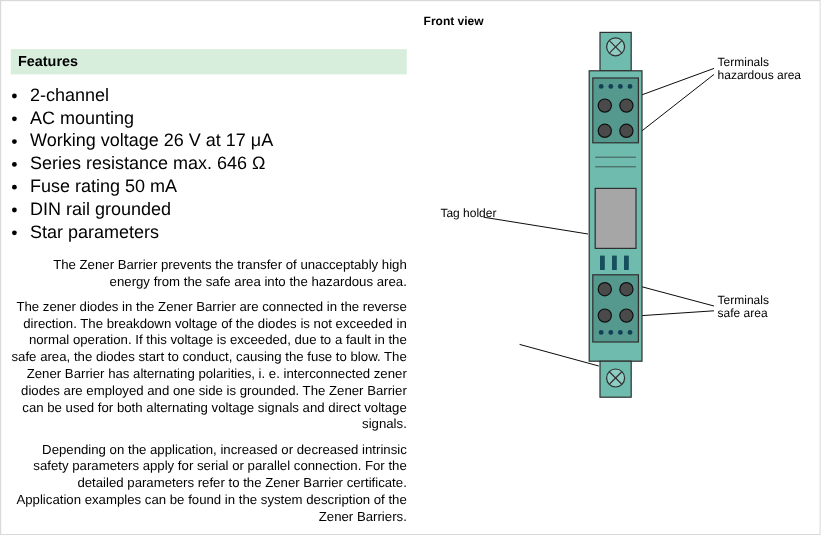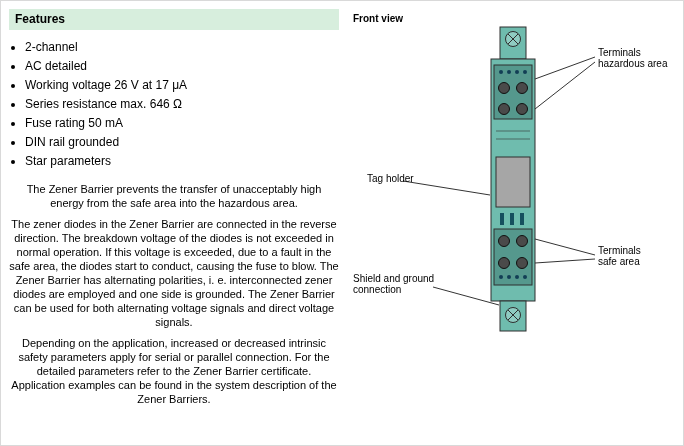--- a/index.html
+++ b/index.html
@@ -11,47 +11,47 @@
     position: relative;
     overflow: hidden;
   }
   .page {
     width: 684px; height: 446px;
     border: 1px solid #d9d9d9;
     display: flex;
     padding: 8px 8px 4px 8px;
     gap: 14px;
   }
-  .col-left  { width: 330px; flex: 0 0 330px; }
+  .col-left  { width: 330px; flex: 0 0 330px; margin-top: 32px; }
   .col-right { width: 322px; flex: 0 0 322px; }
 
   .section-header {
     background: #d7eedd;
     font-weight: bold;
     font-size: 12px;
     padding: 3px 6px 4px 6px;
     margin-bottom: 11px;
   }
 
   ul.features-list {
     list-style: disc;
     padding-left: 16px;
-    font-size: 12px;
+    font-size: 15px;
     margin-bottom: 14px;
   }
   ul.features-list li {
     line-height: 13px;
     margin-bottom: 6px;
   }
 
   .function-text p {
     font-size: 11px;
     line-height: 14px;
     margin-bottom: 7px;
-    text-align: center;
+    text-align: right;
   }
 
   
   .diagram {
     position: relative;
     width: 322px;
     height: 345px;
   }
   .diagram svg { position: absolute; left: 0; top: 0; }
   .dg-label {
@@ -71,21 +71,21 @@
 <body>
 
 <div class="page">
 
   <div class="col-left">
 
     <div class="section-header">Features</div>
 
     <ul class="features-list">
       <li>2-channel</li>
-      <li>AC detailed</li>
+      <li>AC mounting</li>
       <li>Working voltage 26 V at 17 μA</li>
       <li>Series resistance max. 646 Ω</li>
       <li>Fuse rating 50 mA</li>
       <li>DIN rail grounded</li>
       <li>Star parameters</li>
     </ul>
 
 
     <div class="function-text">
       <p>The Zener Barrier prevents the transfer of unacceptably high energy from the safe area into the hazardous area.</p>
@@ -168,17 +168,15 @@
       <div class="dg-label bold lbl-front-view">Front view</div>
 
       <div class="dg-label lbl-haz">Terminals
 hazardous area</div>
 
       <div class="dg-label lbl-tag">Tag holder</div>
 
       <div class="dg-label lbl-safe">Terminals
 safe area</div>
 
-      <div class="dg-label lbl-shield">Shield and ground
-connection</div>
     </div>
   </div>
 </div>
 
 </body></html>

